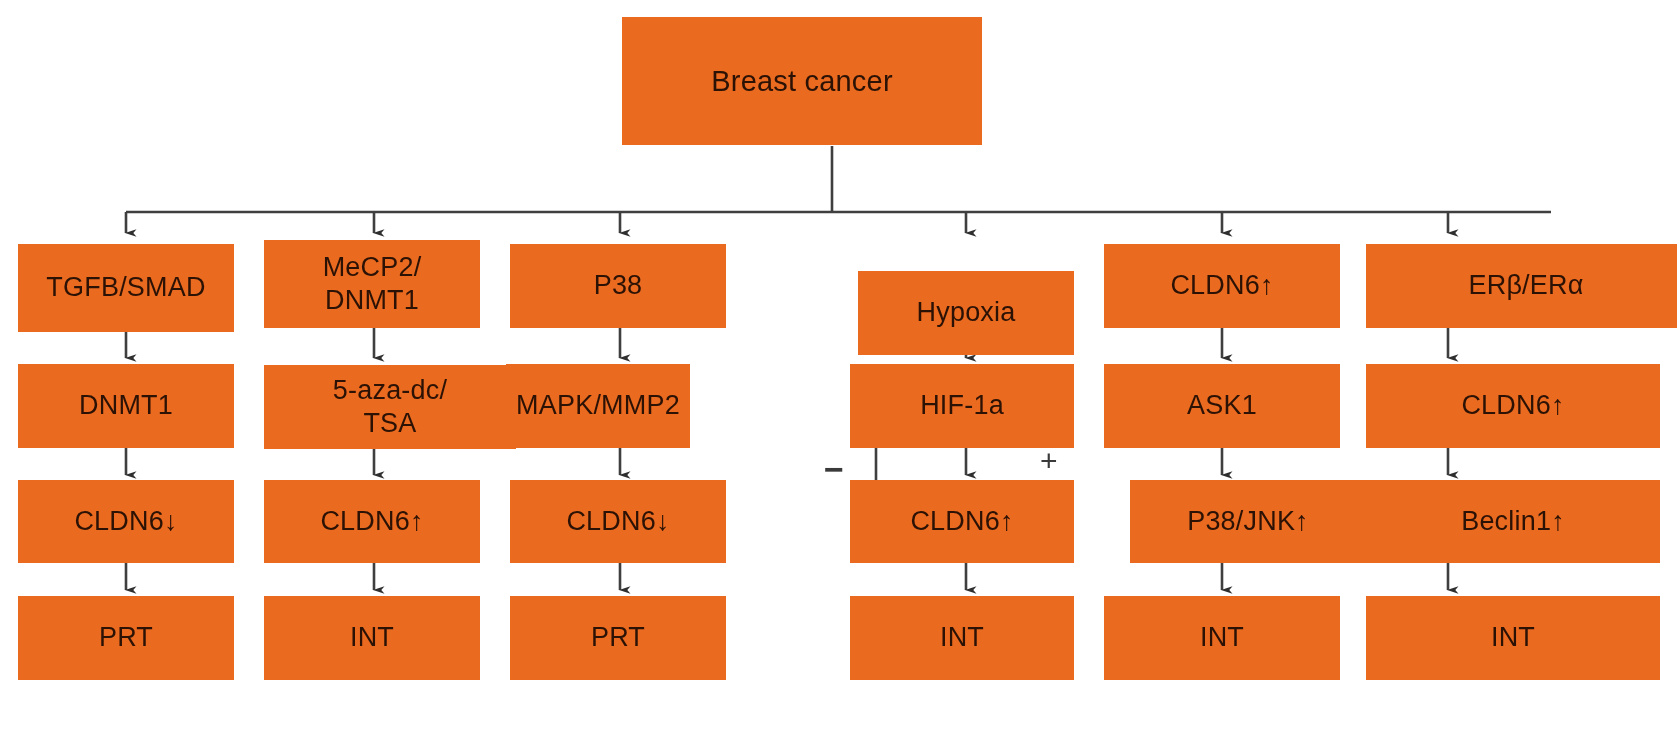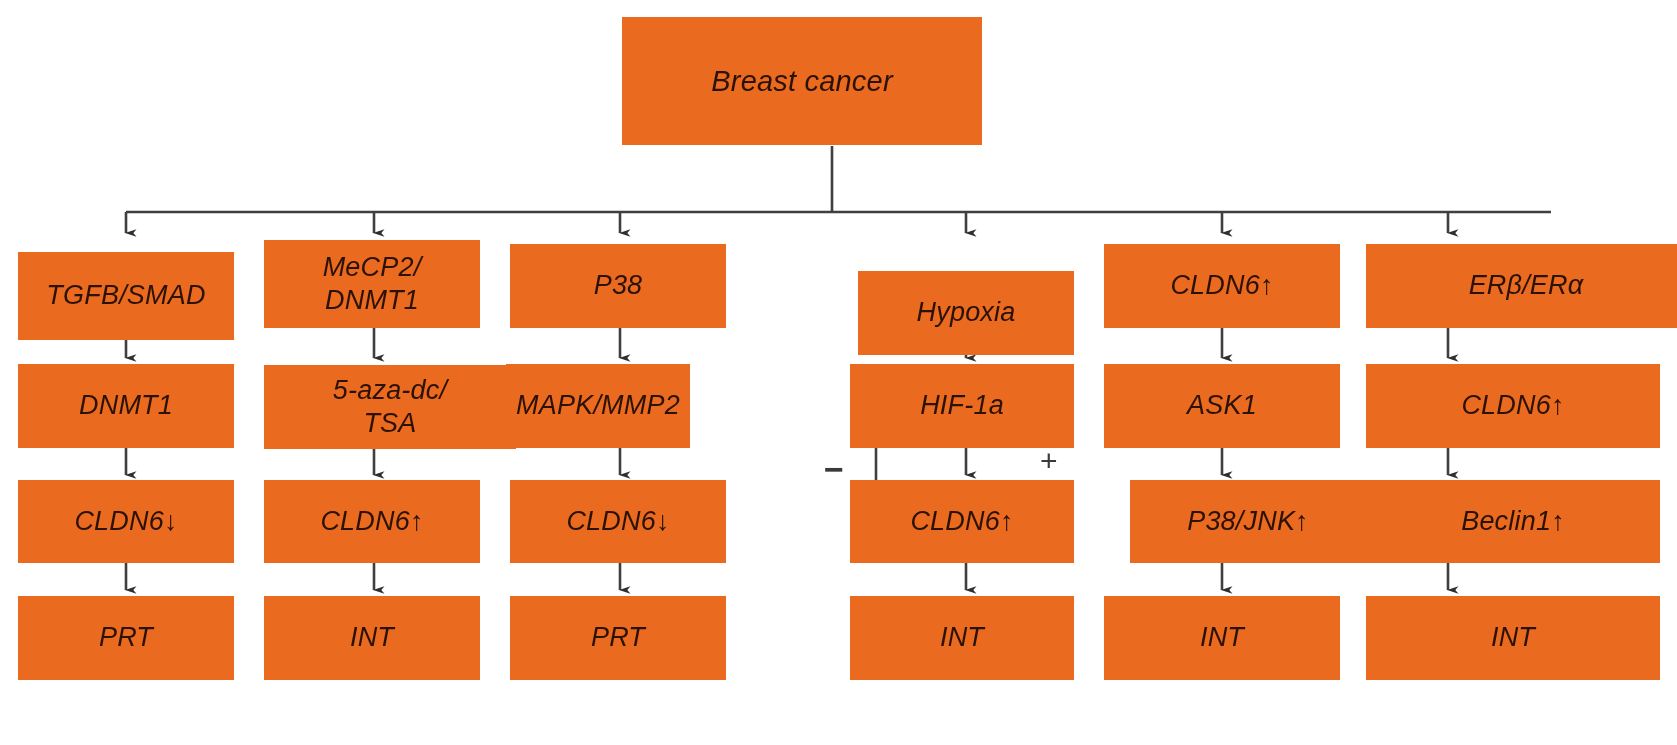--- a/index.html
+++ b/index.html
@@ -17,21 +17,20 @@
     color:#2b1205;
     display:flex;
     align-items:center;
     justify-content:center;
     text-align:center;
     font-size:27px;
     line-height:1.18;
     letter-spacing:.2px;
     box-sizing:border-box;
     padding:2px 20px;
-    font-style:italic;
   }
   .node.two-line{line-height:1.22;}
   .root{font-size:29px;}
   svg.wires{position:absolute;left:0;top:0;width:1677px;height:745px;pointer-events:none;}
   .sign{
     position:absolute;
     font-size:30px;
     color:#3a3a3a;
     font-family:"Liberation Sans","DejaVu Sans",sans-serif;
     line-height:1;
@@ -88,21 +87,21 @@
       <path d="M1222,563 L1222,590" marker-end="url(#ah)"></path>
 
       <path d="M1448,328 L1448,358" marker-end="url(#ah)"></path>
       <path d="M1448,448 L1448,475" marker-end="url(#ah)"></path>
       <path d="M1448,563 L1448,590" marker-end="url(#ah)"></path>
     </g>
   </svg>
 
   <div class="node root" style="left:622px;top:17px;width:360px;height:128px;">Breast cancer</div>
 
-  <div class="node" style="left:18px;top:252px;width:216px;height:88px;">TGFB/SMAD</div>
+  <div class="node" style="left:18px;top:244px;width:216px;height:88px;">TGFB/SMAD</div>
   <div class="node" style="left:18px;top:364px;width:216px;height:84px;">DNMT1</div>
   <div class="node" style="left:18px;top:480px;width:216px;height:83px;">CLDN6↓</div>
   <div class="node" style="left:18px;top:596px;width:216px;height:84px;">PRT</div>
 
   <div class="node two-line" style="left:264px;top:240px;width:216px;height:88px;white-space:pre-line;">MeCP2/
 DNMT1</div>
   <div class="node two-line" style="left:264px;top:365px;width:252px;height:84px;white-space:pre-line;">5-aza-dc/
 TSA</div>
   <div class="node" style="left:264px;top:480px;width:216px;height:83px;">CLDN6↑</div>
   <div class="node" style="left:264px;top:596px;width:216px;height:84px;">INT</div>

